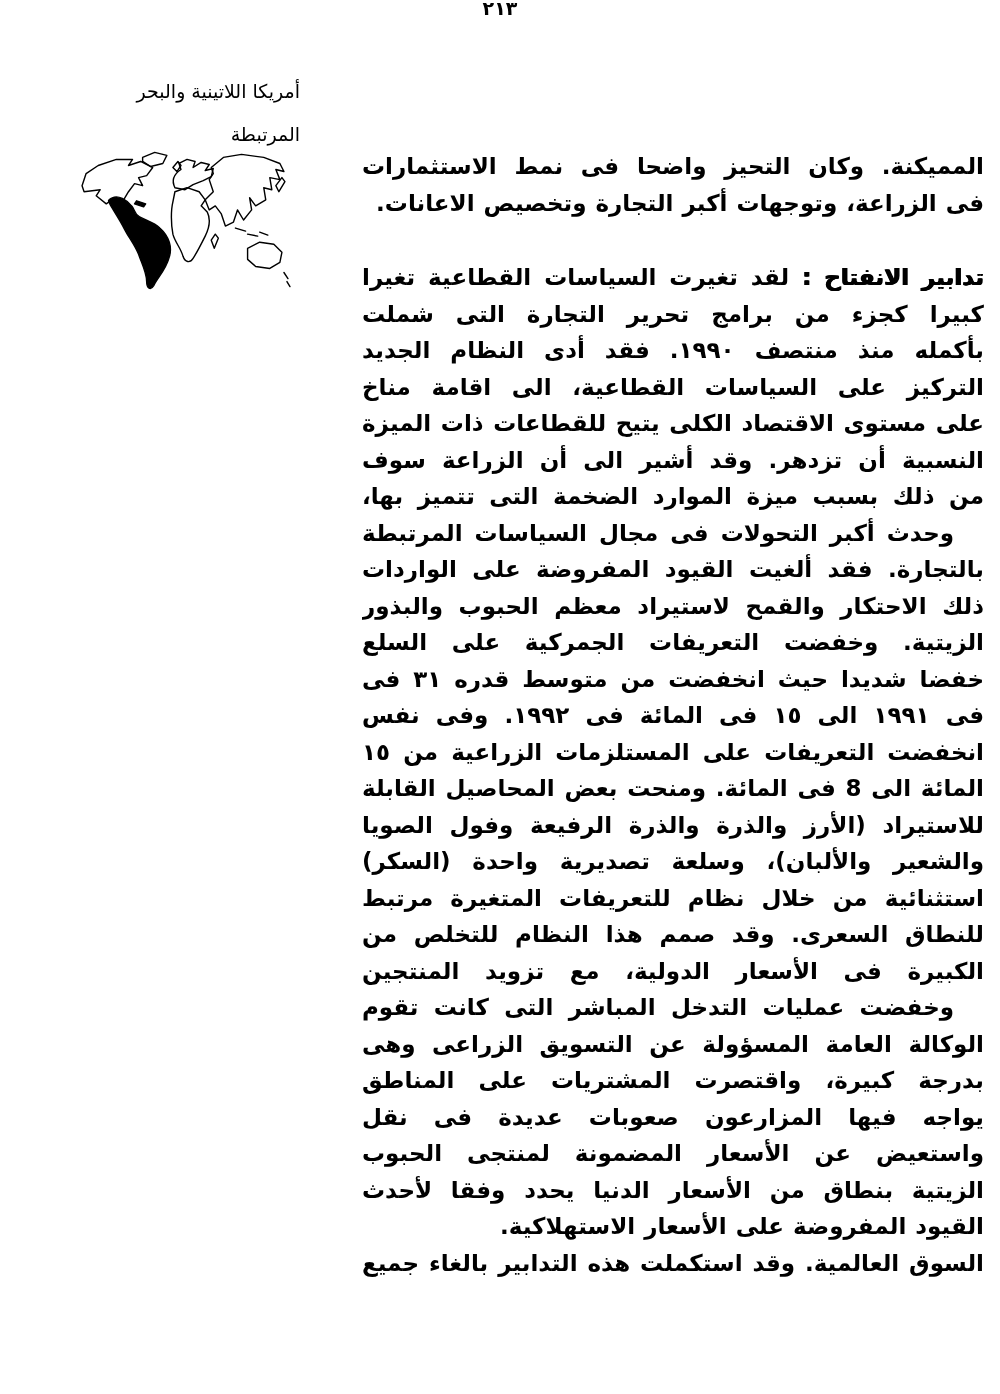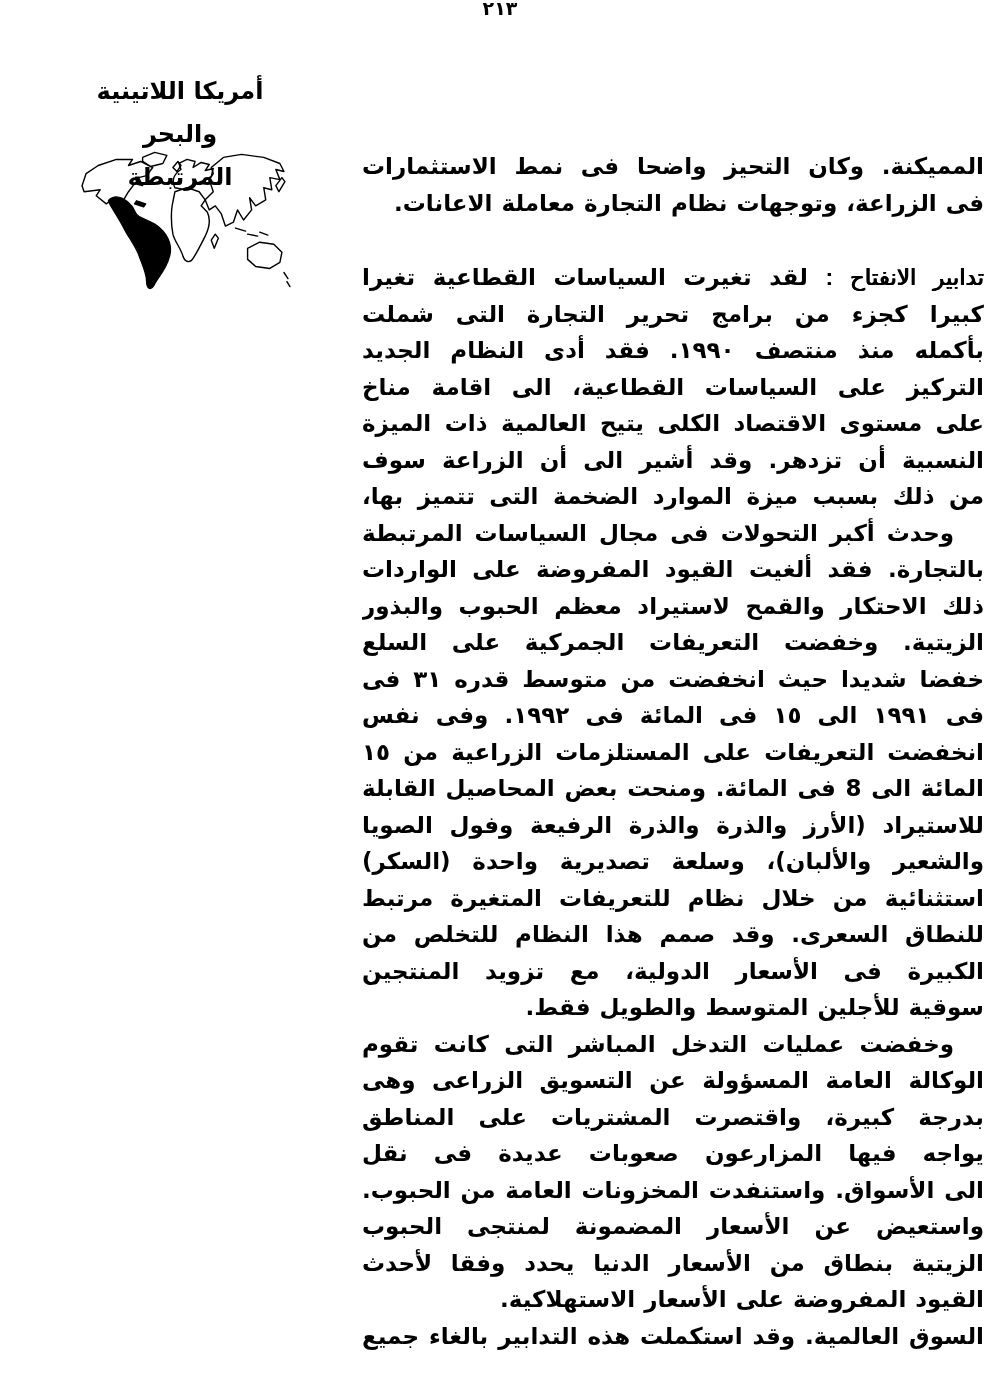--- a/index.html
+++ b/index.html
@@ -18,22 +18,22 @@
   }
   .page-number {
     position:absolute; top:-3px; left:0; width:100%;
     text-align:center;
     font-size:19px; font-weight:bold;
     letter-spacing:2px;
   }
   .sidebar {
     position:absolute; left:60px; top:70px; width:240px;
     direction:rtl;
-    text-align:center;
-    font-size:24px; font-weight:bold;
+    text-align:right;
+    font-size:19px; font-weight:normal;
     line-height:43px;
   }
   .map {
     position:absolute; left:76px; top:147px; width:216px; height:146px;
   }
   .map svg { width:100%; height:100%; }
   .main-column {
     position:absolute; left:362px; top:148px; width:622px;
     direction:rtl;
     font-size:23px; font-weight:bold;
@@ -43,21 +43,21 @@
   .paragraph.gap-after { margin-bottom:38px; }
   .line {
     height:36.5px;
     overflow:hidden;
     text-align:justify;
     text-align-last:justify;
   }
   .line.last { text-align-last:right; }
   .line.indent { padding-right:30px; }
   .lead {
-    font-weight:normal;
+    font-weight:bold;
     letter-spacing:0.5px;
     text-shadow:0.7px 0 0 #000, -0.4px 0 0 #000;
   }
 </style>
 </head>
 <body>
 
 <div class="page">
 
   <div class="page-number">٢١٣</div>
@@ -93,53 +93,51 @@
 
       <path d="M170 100 L182 94 L196 96 L204 104 L202 114 L192 120 L178 118 L170 111 Z"></path>
 
       <path d="M206 124 L210 130 M209 133 L212 138"></path>
     </svg>
   </div>
 
   <div class="main-column">
       <div class="paragraph gap-after">
         <div class="line">المميكنة. وكان التحيز واضحا فى نمط الاستثمارات العامة</div>
-        <div class="line last">فى الزراعة، وتوجهات نظام التجارة معاملة الاعانات.</div>
+        <div class="line last">فى الزراعة، وتوجهات أكبر التجارة وتخصيص الاعانات.</div>
       </div>
       <div class="paragraph">
         <div class="line"><b class="lead">تدابير الانفتاح :</b> لقد تغيرت السياسات القطاعية تغيرا</div>
         <div class="line">كبيرا كجزء من برامج تحرير التجارة التى شملت الاقتصاد</div>
         <div class="line">بأكمله منذ منتصف ١٩٩٠. فقد أدى النظام الجديد لتحويل</div>
         <div class="line">التركيز على السياسات القطاعية، الى اقامة مناخ محايد</div>
-        <div class="line">على مستوى الاقتصاد الكلى يتيح العالمية ذات الميزة</div>
+        <div class="line">على مستوى الاقتصاد الكلى يتيح للقطاعات ذات الميزة</div>
         <div class="line">النسبية أن تزدهر. وقد أشير الى أن الزراعة سوف تستفيد</div>
         <div class="line">من ذلك بسبب ميزة الموارد الضخمة التى تتميز بها، وازالة</div>
       </div>
       <div class="paragraph">
         <div class="line indent">وحدث أكبر التحولات فى مجال السياسات المرتبطة</div>
         <div class="line">بالتجارة. فقد ألغيت القيود المفروضة على الواردات بما فى</div>
         <div class="line">ذلك الاحتكار والقمح لاستيراد معظم الحبوب والبذور</div>
         <div class="line">الزيتية. وخفضت التعريفات الجمركية على السلع الزراعية</div>
         <div class="line">خفضا شديدا حيث انخفضت من متوسط قدره ٣١ فى المائة</div>
         <div class="line">فى ١٩٩١ الى ١٥ فى المائة فى ١٩٩٢. وفى نفس الفترة،</div>
         <div class="line">انخفضت التعريفات على المستلزمات الزراعية من ١٥ فى</div>
         <div class="line">المائة الى 8 فى المائة. ومنحت بعض المحاصيل القابلة</div>
         <div class="line">للاستيراد (الأرز والذرة والذرة الرفيعة وفول الصويا والقمح</div>
         <div class="line">والشعير والألبان)، وسلعة تصديرية واحدة (السكر) معاملة</div>
         <div class="line">استثنائية من خلال نظام للتعريفات المتغيرة مرتبط بنظام</div>
         <div class="line">للنطاق السعرى. وقد صمم هذا النظام للتخلص من التقلبات</div>
         <div class="line">الكبيرة فى الأسعار الدولية، مع تزويد المنتجين بمؤشرات</div>
-        <div class="line last">سوقية للأجلين المتوسط والطويل فقط.</div>
       </div>
       <div class="paragraph">
         <div class="line indent">وخفضت عمليات التدخل المباشر التى كانت تقوم بها</div>
         <div class="line">الوكالة العامة المسؤولة عن التسويق الزراعى وهى IDEMA</div>
         <div class="line">بدرجة كبيرة، واقتصرت المشتريات على المناطق الحدية التى</div>
         <div class="line">يواجه فيها المزارعون صعوبات عديدة فى نقل محاصيلهم</div>
-        <div class="line">الى الأسواق. واستنفدت المخزونات العامة من الحبوب.</div>
         <div class="line">واستعيض عن الأسعار المضمونة لمنتجى الحبوب والبذور</div>
         <div class="line">الزيتية بنطاق من الأسعار الدنيا يحدد وفقا لأحدث اتجاهات</div>
         <div class="line last">القيود المفروضة على الأسعار الاستهلاكية.</div>
         <div class="line">السوق العالمية. وقد استكملت هذه التدابير بالغاء جميع</div>
       </div>
     </div>
 
 </div>
 
 </body></html>

